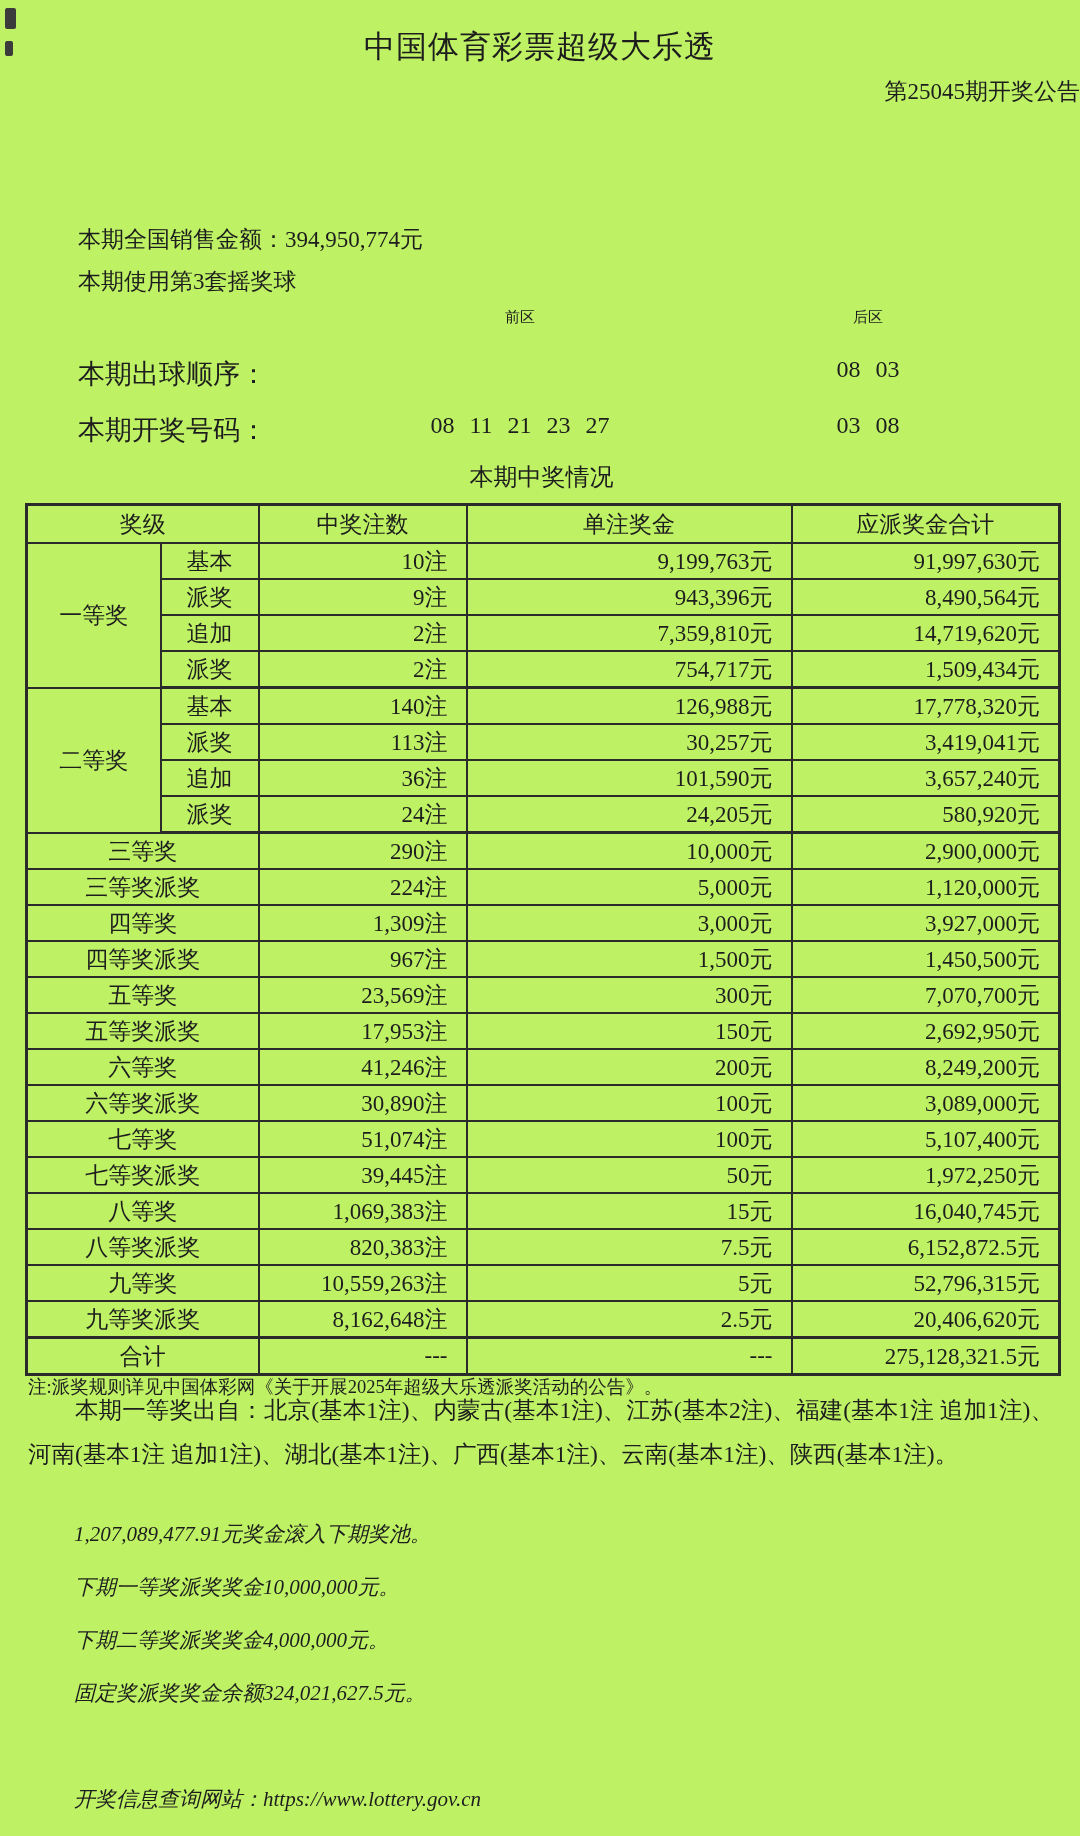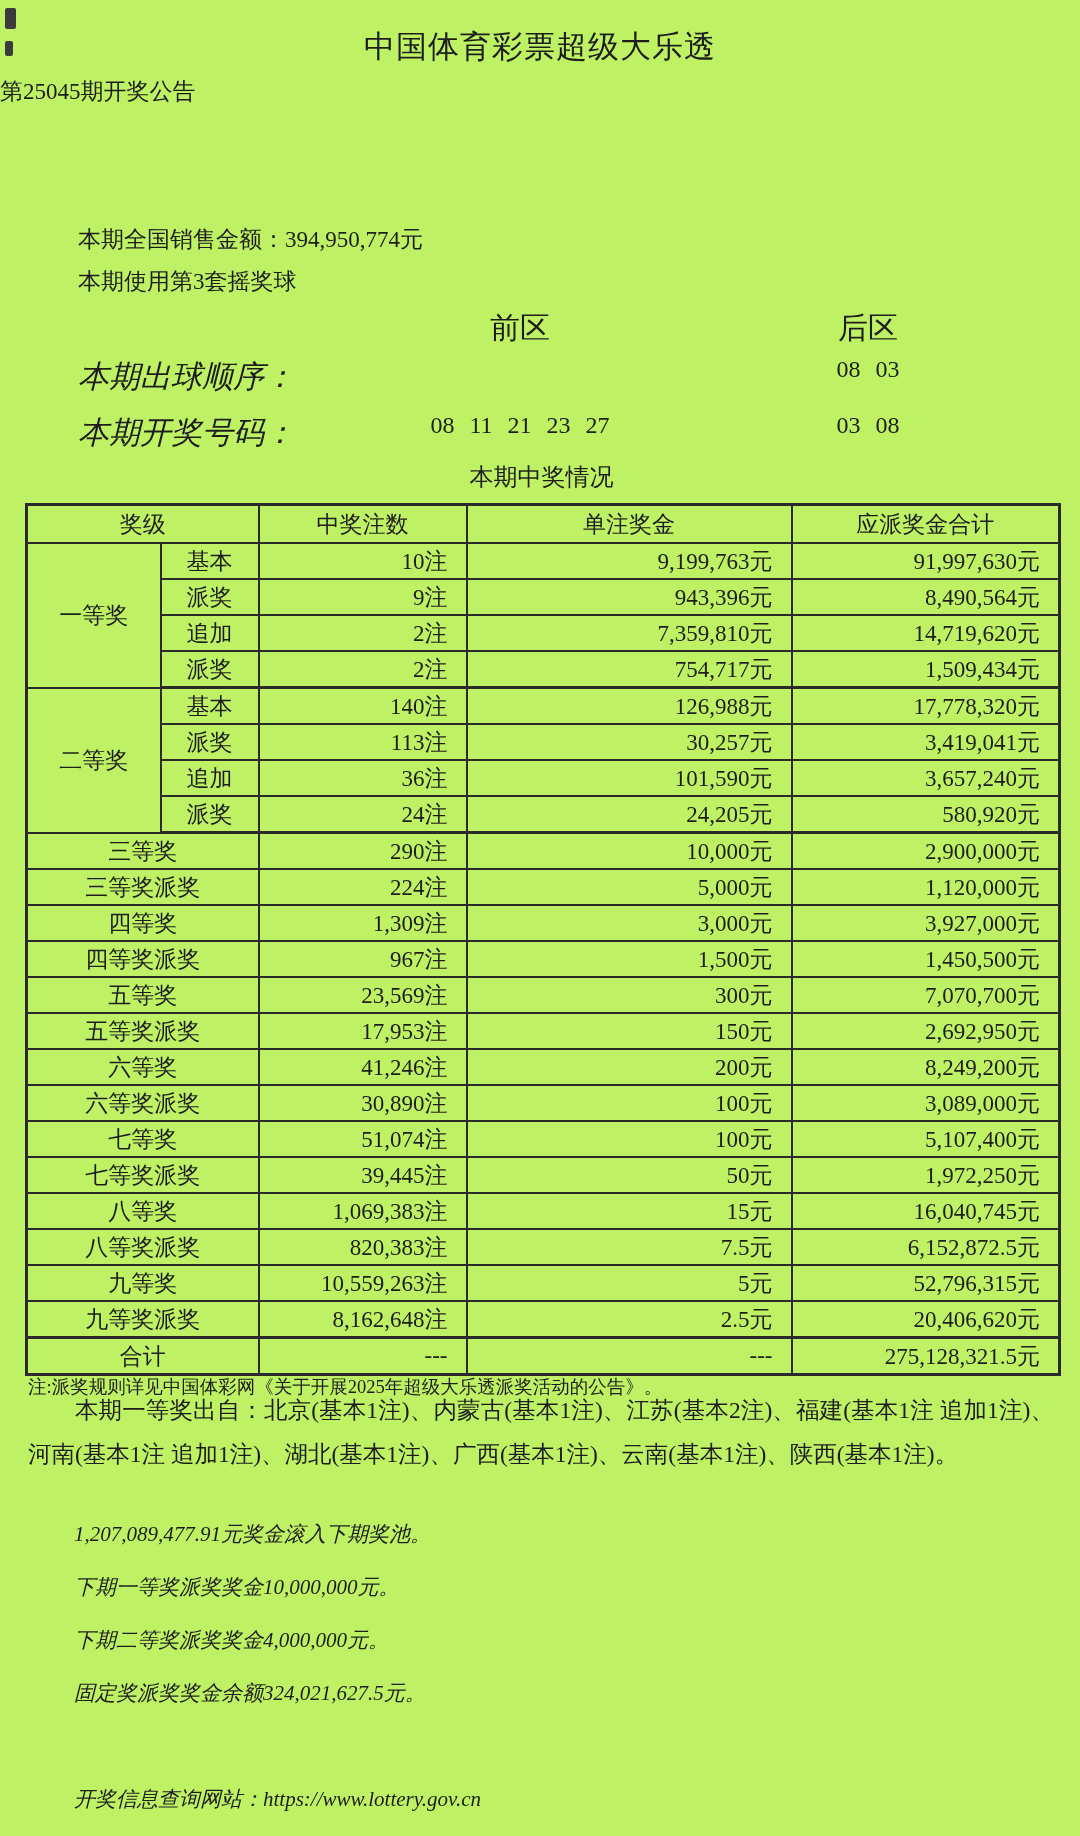--- a/index.html
+++ b/index.html
@@ -3,32 +3,32 @@
 <meta charset="utf-8">
 <style>
   html,body{margin:0;padding:0;background:#ddd;}
   .doc{
     position:relative;width:1080px;height:1836px;background:#bef264;
     font-family:"Liberation Serif","DejaVu Serif",serif;color:#1d1d1d;
     overflow:hidden;margin:0 auto;
   }
   .abs{position:absolute;}
   .title{top:26px;left:0;width:100%;text-align:center;font-size:31px;letter-spacing:1px;}
-  .subtitle{top:76px;left:0;width:100%;text-align:left;font-size:23px;}
+  .subtitle{top:76px;left:0;width:100%;text-align:right;font-size:23px;}
   .info-line{left:78px;font-size:23px;white-space:nowrap;}
   #date-line{top:178px}
   #sales-line{top:224px}
   #ballset-line{top:266px}
-  .zone-label{top:308px;font-size:30px;width:120px;text-align:center;}
+  .zone-label{top:308px;font-size:15px;width:120px;text-align:center;}
   #front-zone{left:460px}
   #back-zone{left:808px}
   .num-row{left:0;top:0;width:100%;height:34px;}
   #order-row{top:356px}
   #winning-row{top:412px}
-  .num-label{position:absolute;left:78px;font-size:31px;white-space:nowrap;font-style:italic;}
+  .num-label{position:absolute;left:78px;font-size:27px;white-space:nowrap;}
   .front-nums{position:absolute;left:370px;width:300px;text-align:center;font-size:24px;word-spacing:9px;white-space:nowrap;}
   .back-nums{position:absolute;left:758px;width:220px;text-align:center;font-size:24px;word-spacing:9px;white-space:nowrap;}
   .section-title{top:461px;left:25px;width:1033px;text-align:center;font-size:24px;}
   table.prize{
     position:absolute;left:25px;top:503px;width:1033px;
     border-collapse:collapse;table-layout:fixed;
     border:3px solid #2b2b2b;
   }
   table.prize th,table.prize td{
     border:2px solid #2b2b2b;font-size:23px;font-weight:normal;

